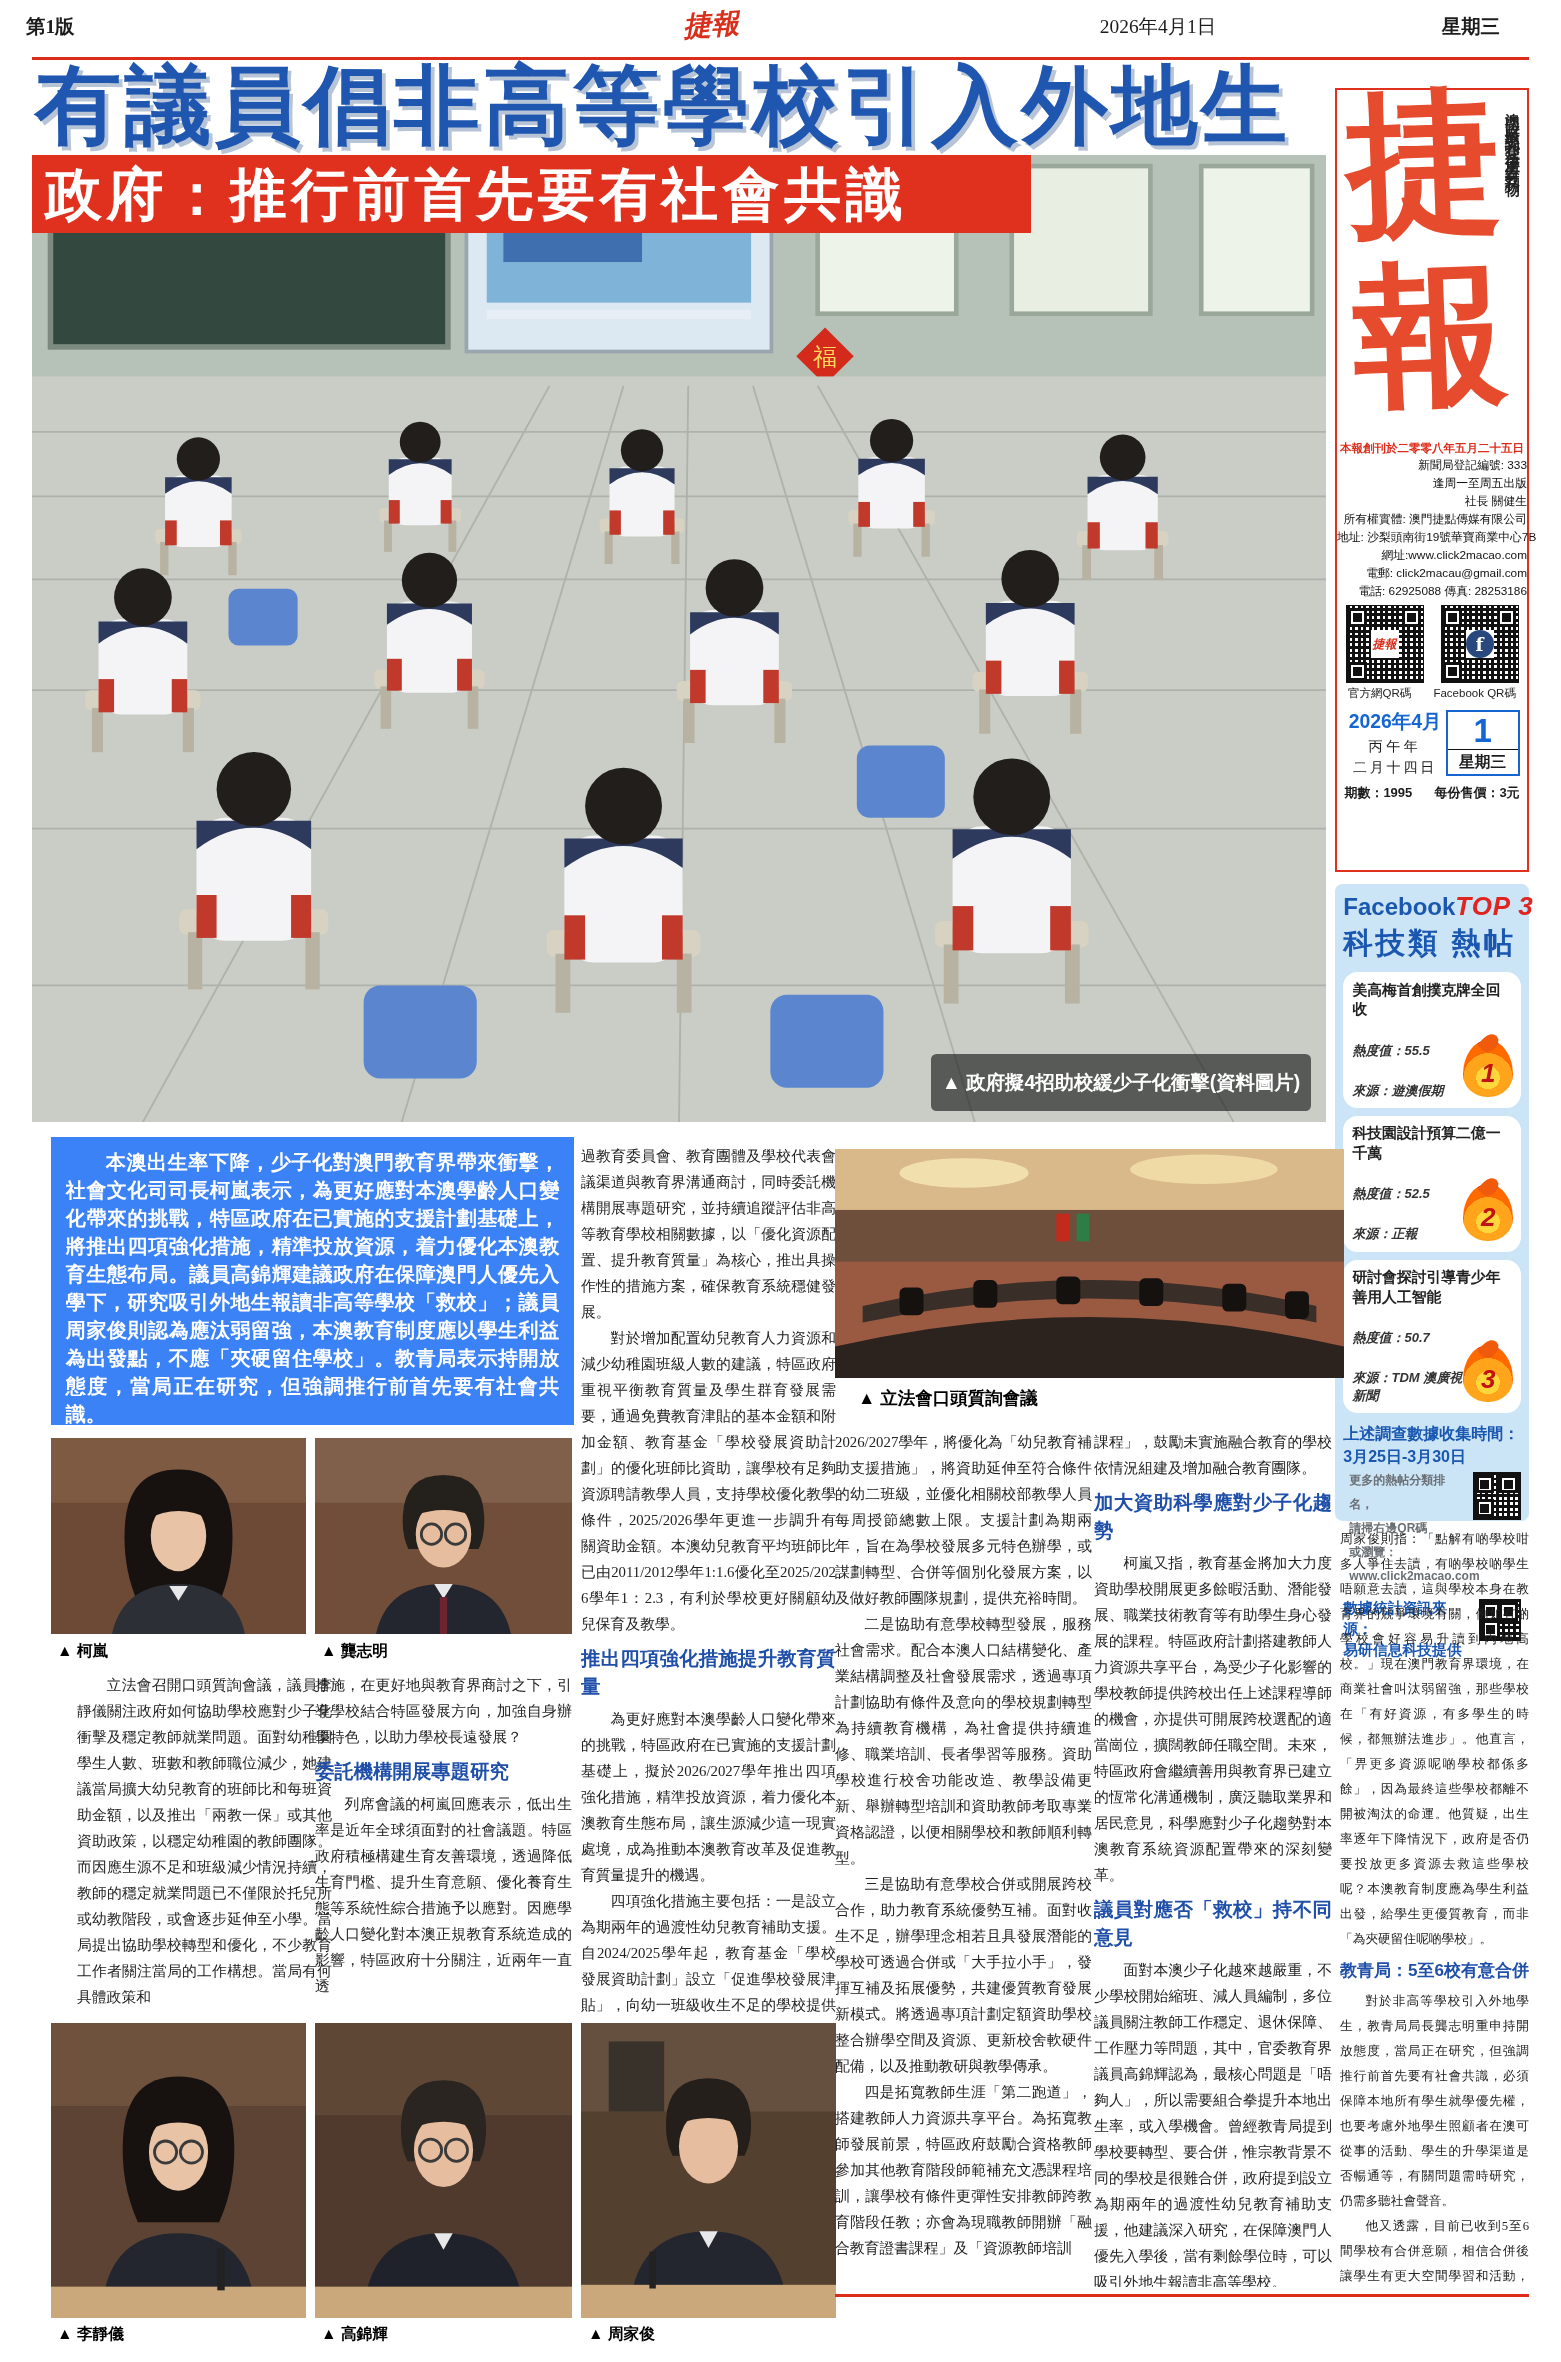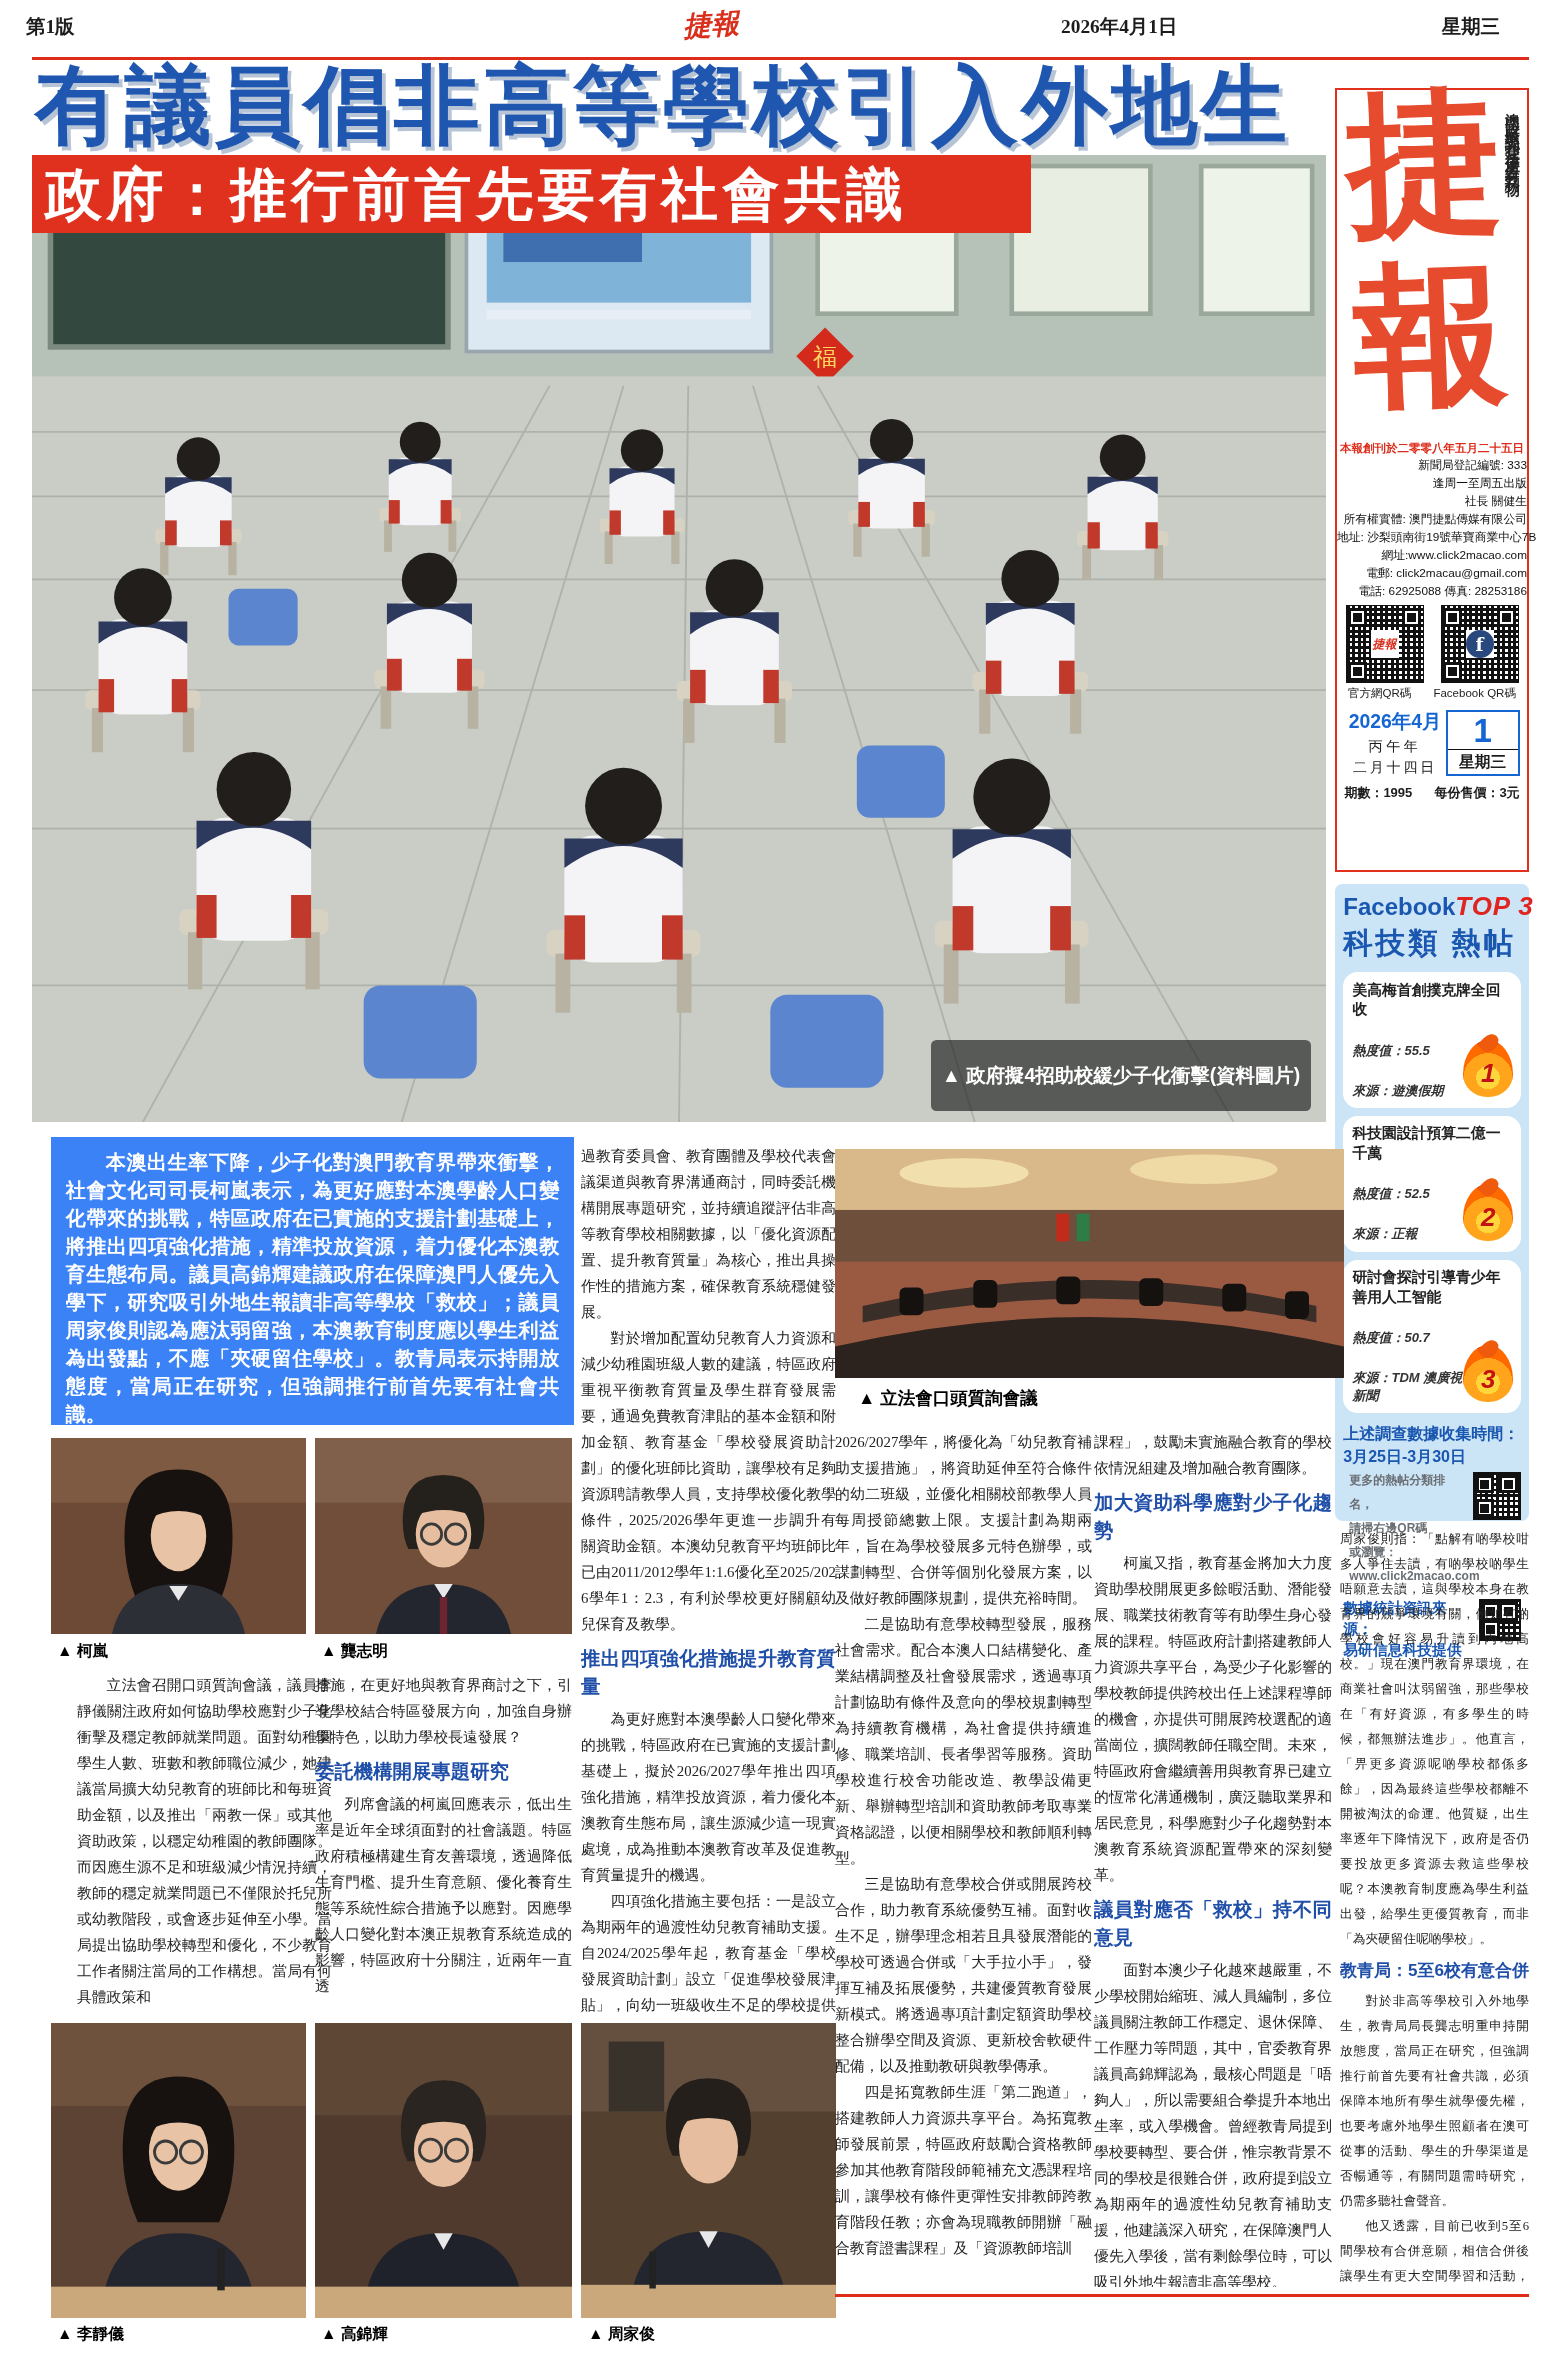--- a/index.html
+++ b/index.html
@@ -2,35 +2,35 @@
 <html style="font-size:14.8px"><head>
 <meta charset="utf-8">
 <style>
   html,body{margin:0;padding:0;background:#e9e9e9;}
   #page{position:relative;width:1562px;height:2363px;background:#ffffff;margin:0 auto;
         font-family:"Liberation Serif","DejaVu Serif",serif;color:#1c1c1c;overflow:hidden;}
   .abs{position:absolute;}
   #page-num{left:26px;top:13px;font-size:19.4px;font-weight:bold;}
   #top-logo{left:683px;top:5.5px;font-size:28px;font-weight:bold;color:#d8301d;font-style:italic;
             font-family:"DejaVu Serif",serif;transform:rotate(-4deg);}
-  #top-date{left:1061px;top:13px;width:194px;text-align:left;font-size:19.4px;font-weight:bold;}
+  #top-date{left:1061px;top:13px;width:194px;text-align:center;font-size:19.4px;font-weight:normal;}
   #top-week{left:1417px;top:13px;width:83px;text-align:right;font-size:19.4px;font-weight:bold;}
   #top-rule{left:32px;top:57px;width:1497px;height:2.8px;background:#dd2c1a;}
   
   #headline1{left:35px;top:61px;width:1294px;height:89px;font-size:86px;line-height:89px;font-weight:900;
              color:#1e56b0;font-family:"Liberation Sans","DejaVu Sans",sans-serif;letter-spacing:3.7px;
              white-space:nowrap;text-shadow:3.7px 3.7px 0 rgba(14,58,120,.30);z-index:5;}
   #headline2{left:32px;top:155px;width:999px;height:78px;background:#e0311f;color:#fff;z-index:6;
              font-family:"Liberation Sans","DejaVu Sans",sans-serif;font-weight:900;font-size:57px;
              line-height:78px;letter-spacing:4.6px;padding-left:13px;box-sizing:border-box;white-space:nowrap;}
   
   #main-photo{left:32px;top:155px;width:1294px;height:967px;background:#c8ccc5;overflow:hidden;}
   #main-photo svg{display:block;width:100%;height:100%;}
   #main-caption{right:14.8px;bottom:11px;background:rgba(20,20,20,.62);color:#fff;border-radius:5.5px;
-                padding:22px 11px;font-size:19.4px;font-weight:bold;
+                padding:15px 11px;font-size:19.4px;font-weight:bold;
                 font-family:"Liberation Sans","DejaVu Sans",sans-serif;}
   
   #masthead{left:1335px;top:88px;width:194px;height:784px;border:2.8px solid #e0311f;box-sizing:border-box;
             background:#fff;}
   #calligraphy{position:relative;height:349px;}
   #calli-chars{position:absolute;left:13px;top:-13px;width:120px;font-family:"DejaVu Serif",serif;
                font-weight:bold;color:#e64b2d;font-size:155px;line-height:172px;transform:rotate(-2deg);}
   #calli-note{position:absolute;right:5.5px;top:11px;writing-mode:vertical-rl;font-size:14.8px;
               letter-spacing:4.6px;color:#222;font-weight:bold;}
   #founded{color:#dd2c1a;font-size:11.5px;font-weight:bold;text-align:center;margin-top:1.8px;}

